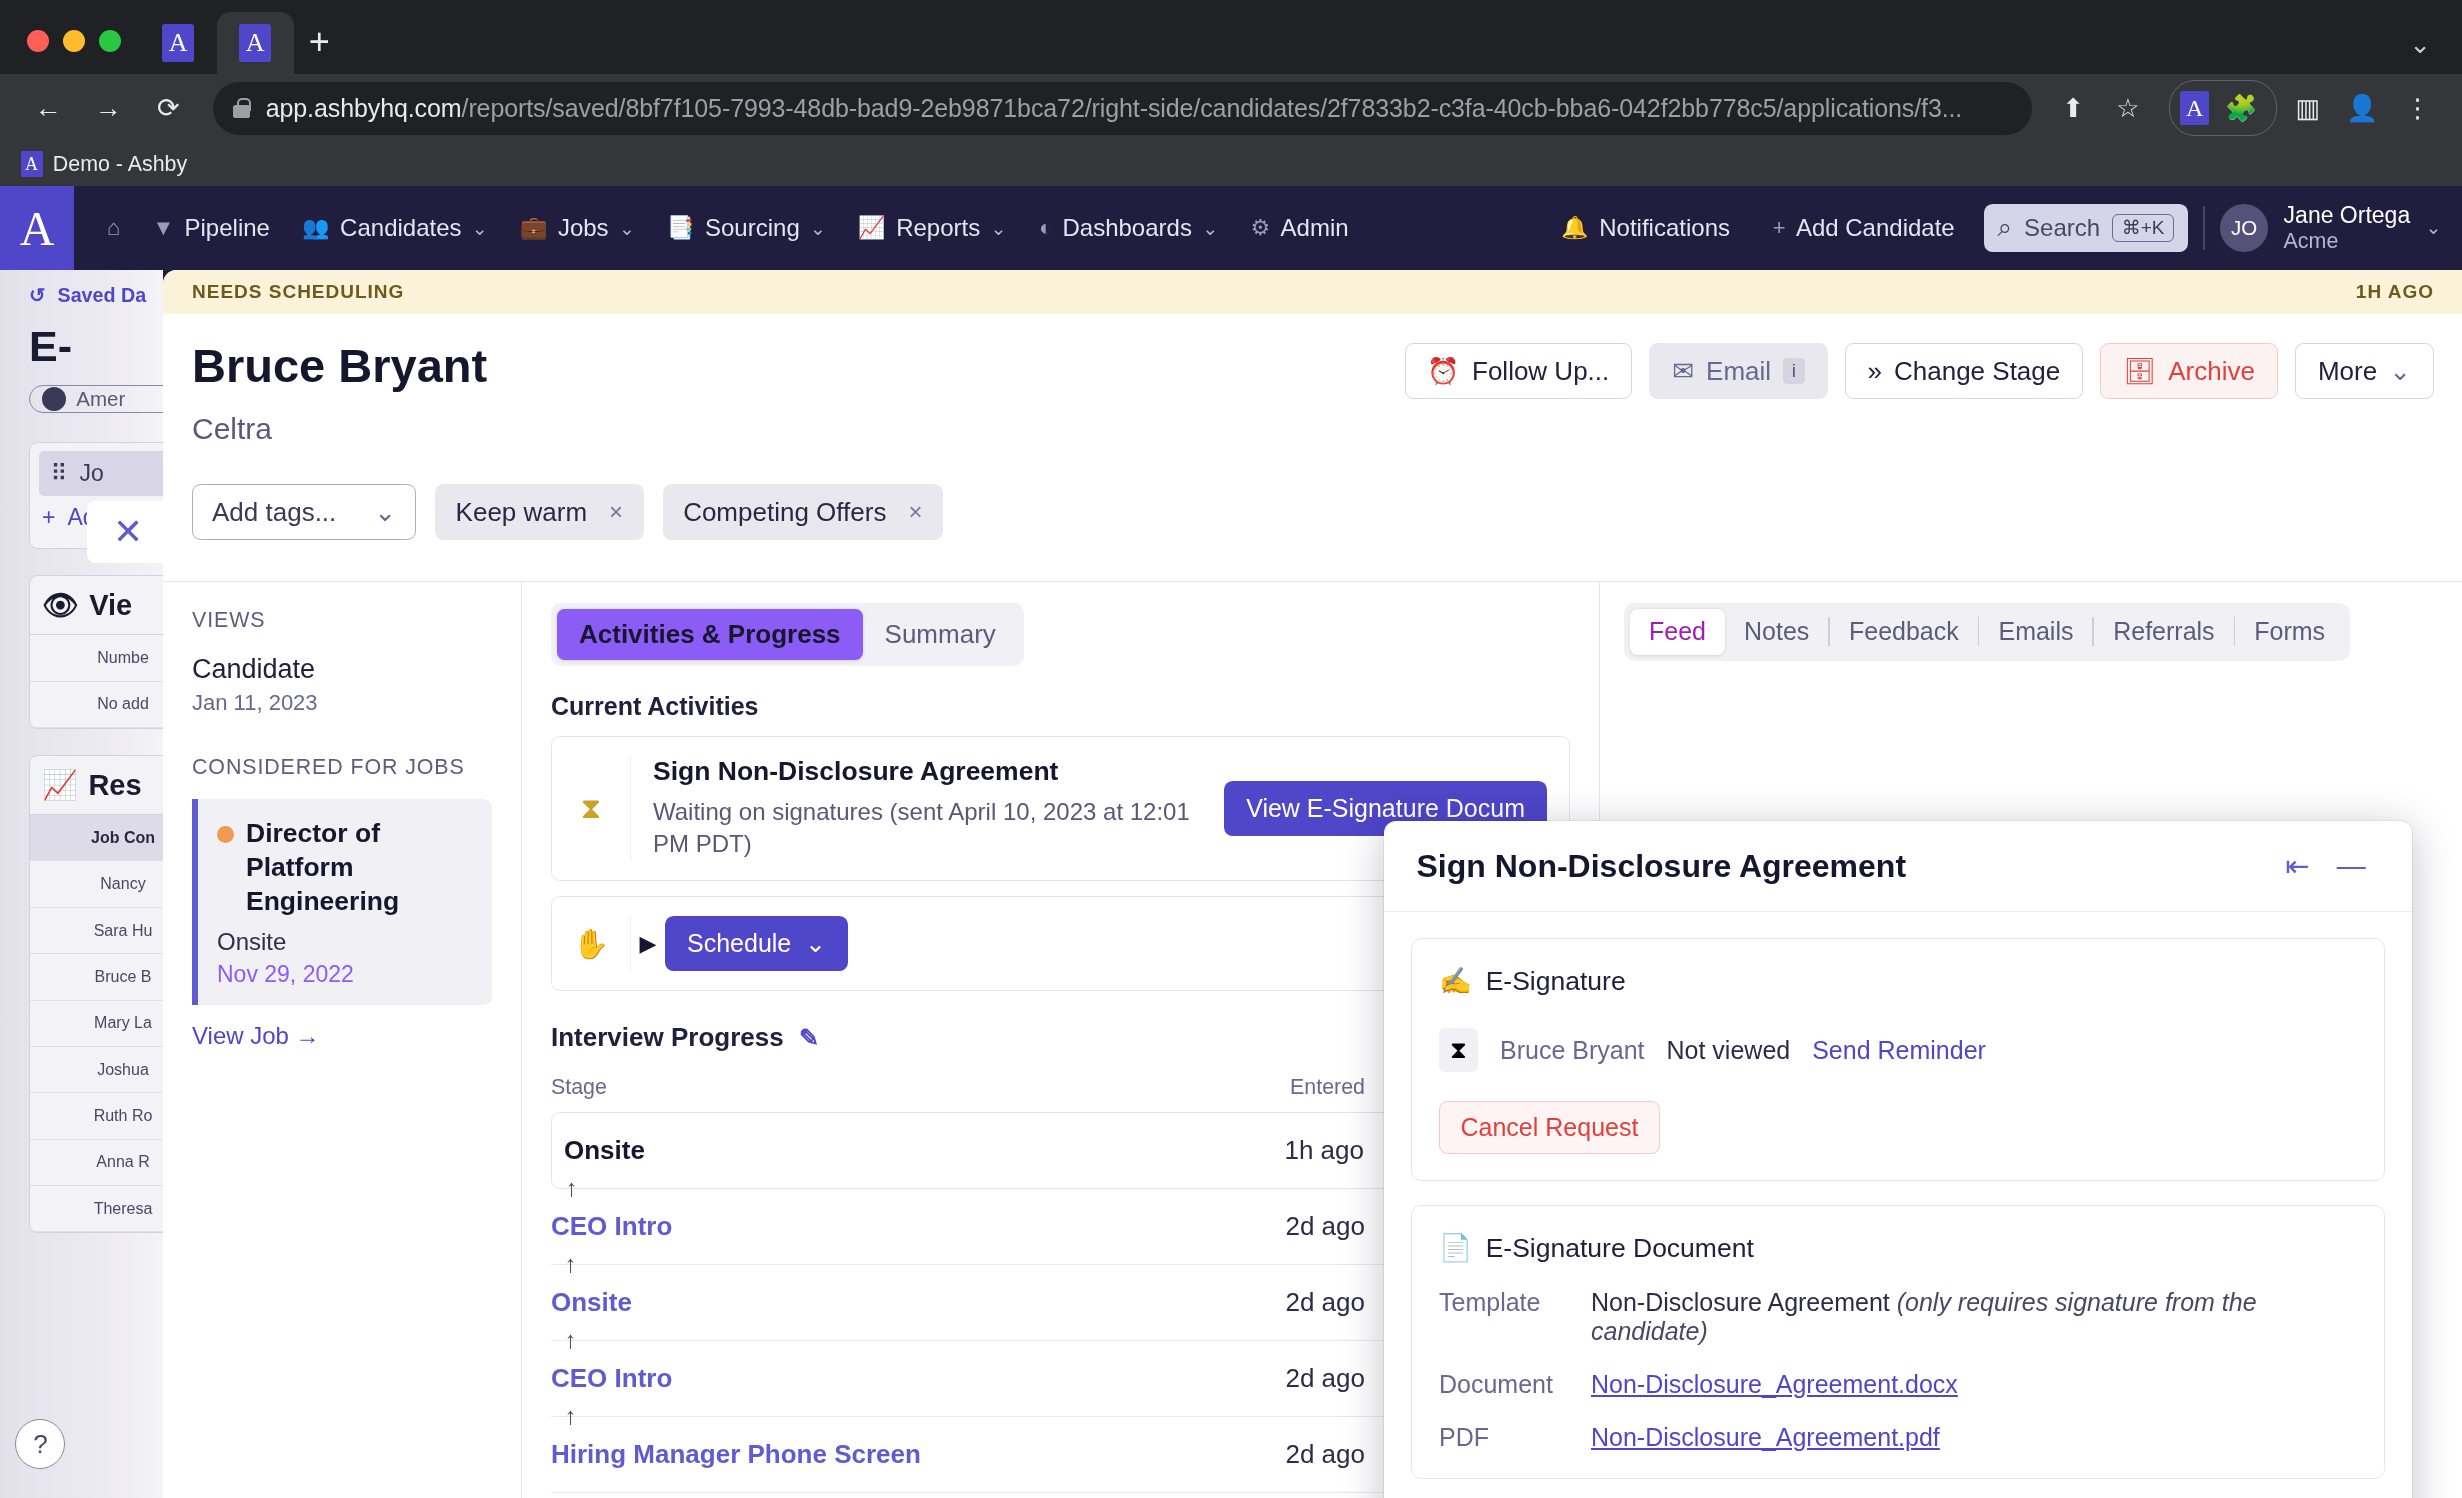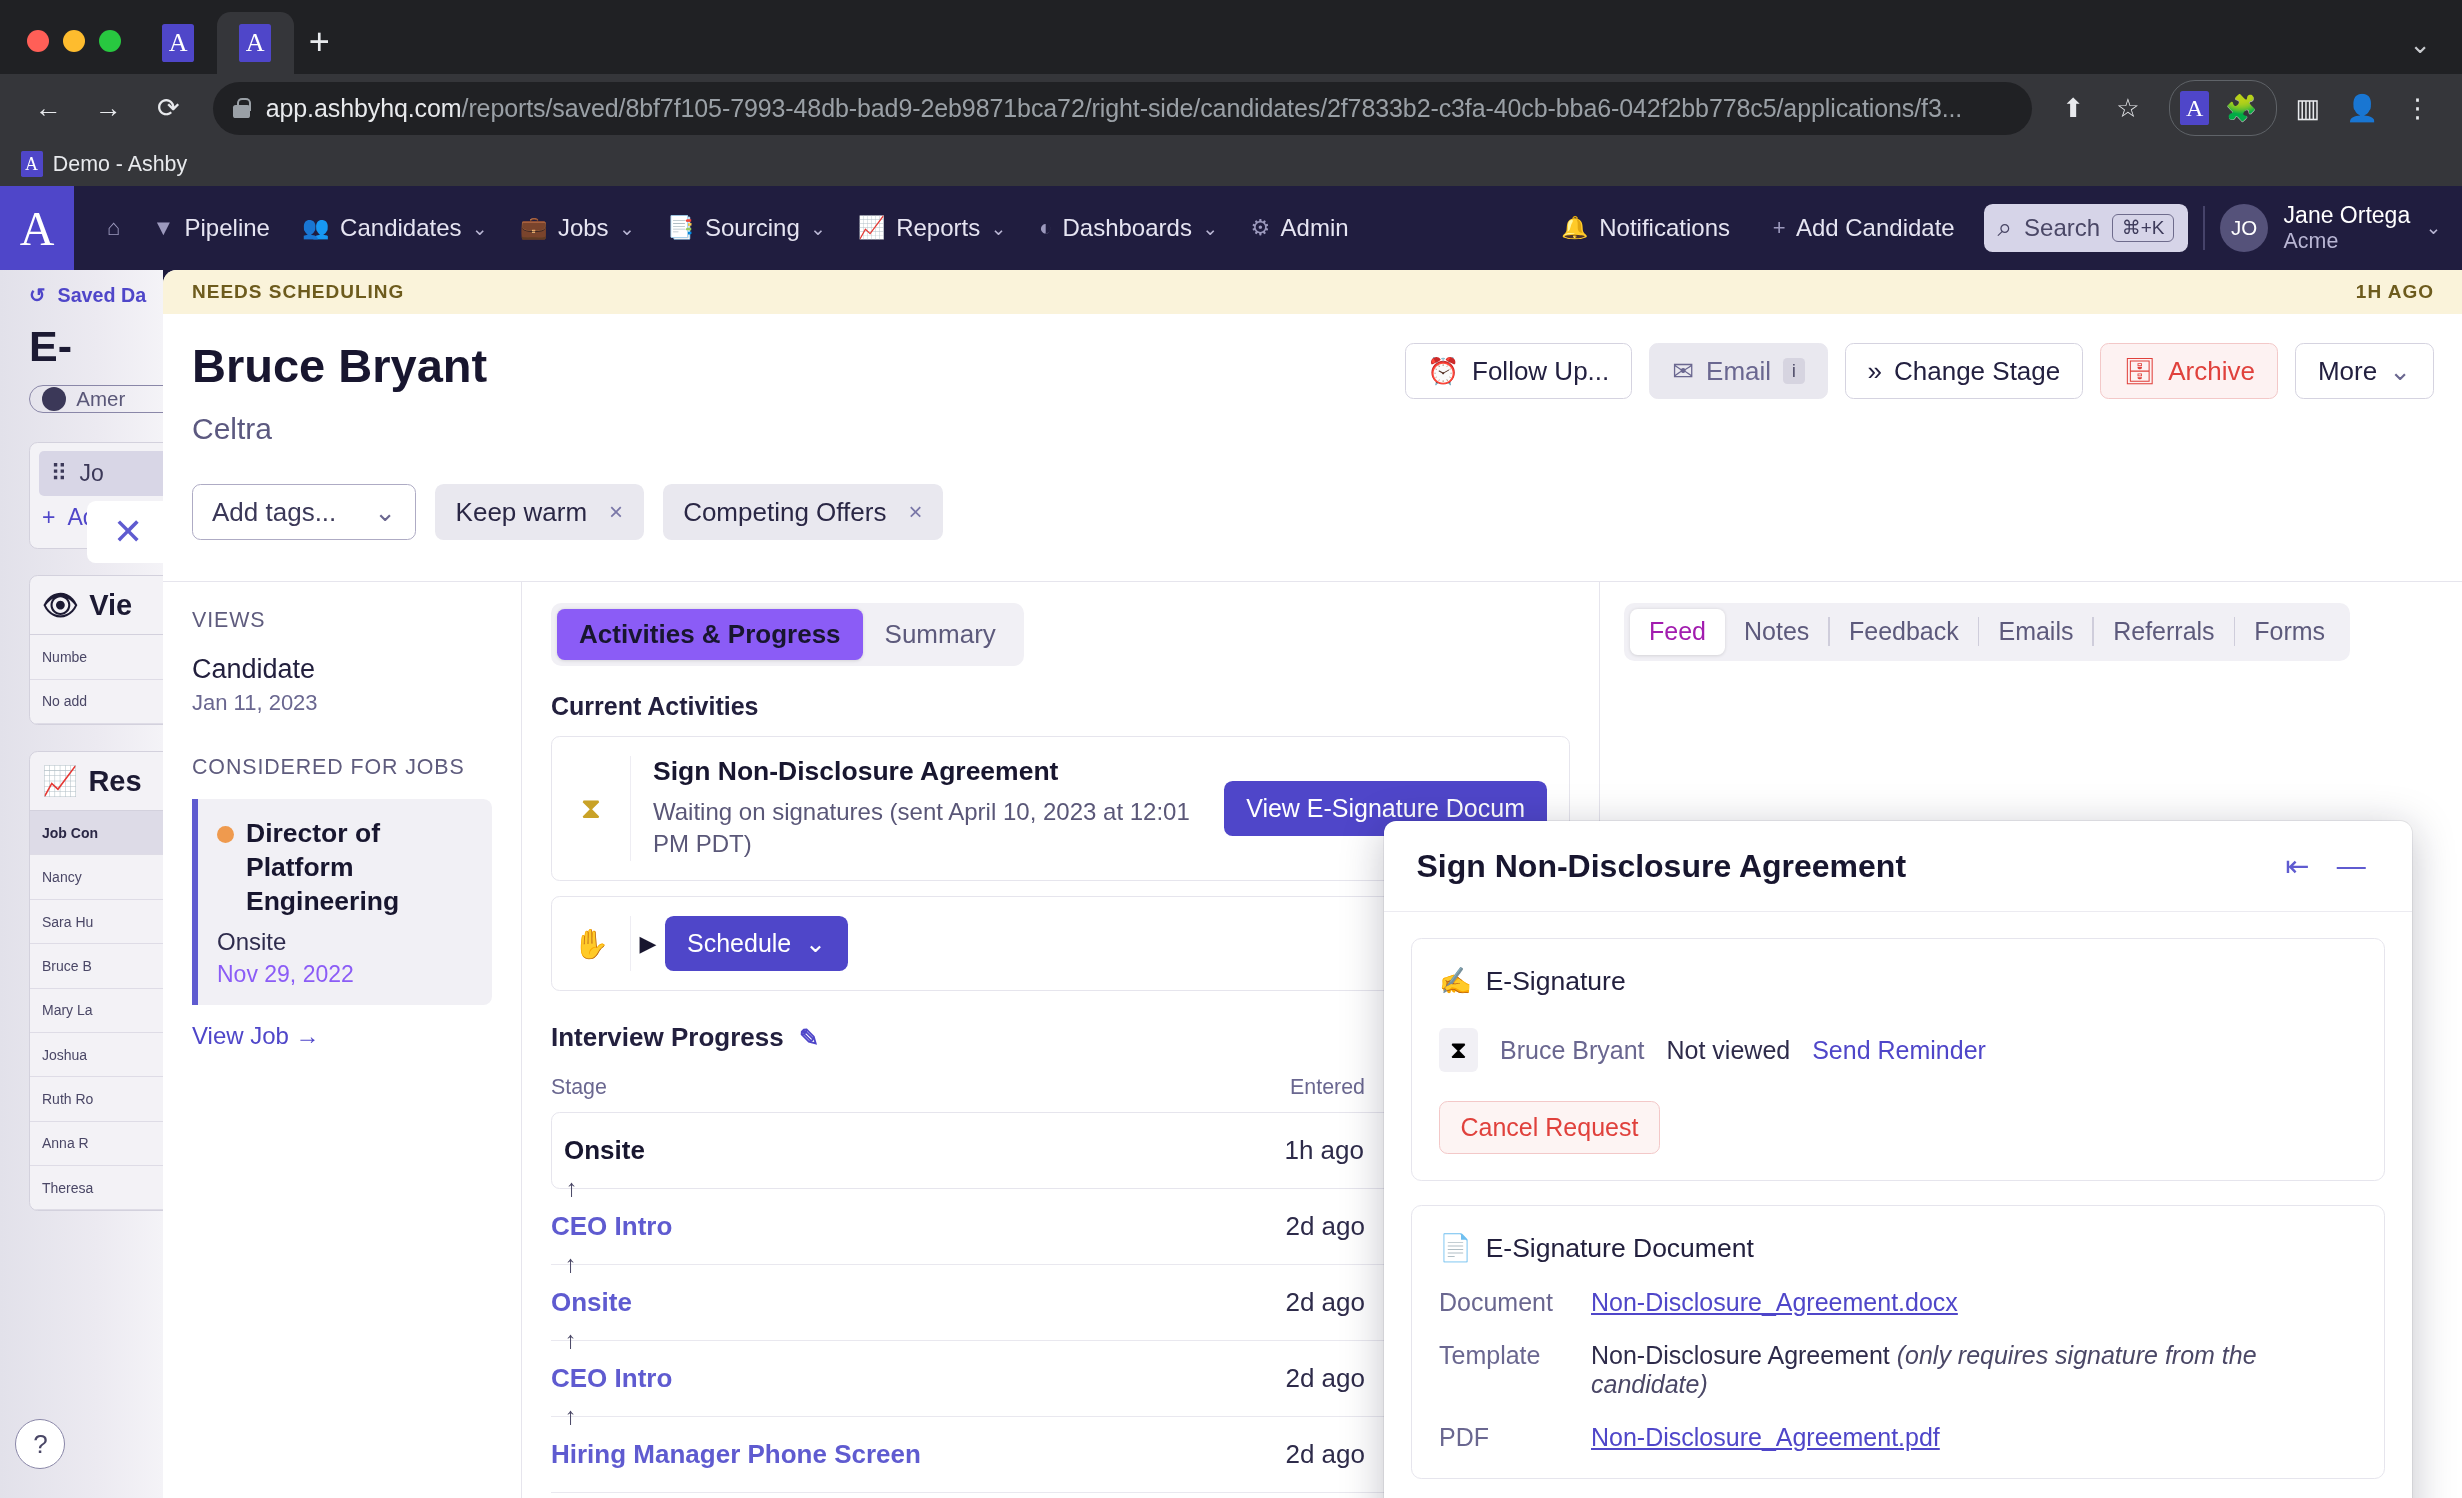--- a/index.html
+++ b/index.html
@@ -166,22 +166,22 @@
   .lr-table {
     margin: 26px 0 0 29px; width: 188px; border: 1.7px solid #d3d1dd; border-radius: 8.6px;
     overflow: hidden; background: #f3f2f6;
   }
   .lr-th {
     padding: 12px; font-size: 29px; font-weight: bold; color: #1c1a33;
     display: flex; gap: 10.3px; align-items: center; border-bottom: 1.7px solid #d3d1dd;
     white-space: nowrap;
   }
   .lr-td {
-    padding: 13.7px 12px; font-size: 14px; color: #4a4766;
-    border-bottom: 1.7px solid #dedce6; white-space: nowrap;
+    padding: 13.7px 12px; font-size: 16px; color: #4a4766;
+    border-bottom: 1.7px solid #dedce6; white-space: nowrap; text-align: center;
   }
   .lr-td.hd { font-weight: bold; color: #2a2745; background: #dddbe7; }
   .help-btn {
     position: absolute; left: 15.4px; bottom: 29px; width: 50px; height: 50px;
     border-radius: 50%; background: #fff; border: 1.7px solid #8a87a8;
     display: flex; align-items: center; justify-content: center;
     color: #4a4766; font-size: 26px;
   }
   .lr-close {
     position: absolute; left: 87px; top: 315px; width: 82px; height: 62px;
@@ -712,33 +712,33 @@
           </div>
           <div class="cancel-btn">Cancel Request</div>
         </div>
 
         <div class="m-card">
           <div class="m-card-h">
             <span>📄</span>
             <span>E-Signature Document</span>
           </div>
           <div class="kv">
-            <div class="k">Document</div>
-            <div class="v">
-              <a href="#">Non-Disclosure_Agreement.docx</a>
-            </div>
-          </div>
-          <div class="kv">
             <div class="k">Template</div>
             <div class="v">
               <span>Non-Disclosure Agreement</span>
               <em>(only requires signature from the candidate)</em>
             </div>
           </div>
           <div class="kv">
+            <div class="k">Document</div>
+            <div class="v">
+              <a href="#">Non-Disclosure_Agreement.docx</a>
+            </div>
+          </div>
+          <div class="kv">
             <div class="k">PDF</div>
             <div class="v">
               <a href="#">Non-Disclosure_Agreement.pdf</a>
             </div>
           </div>
         </div>
 
       </div>
 
     </div>

